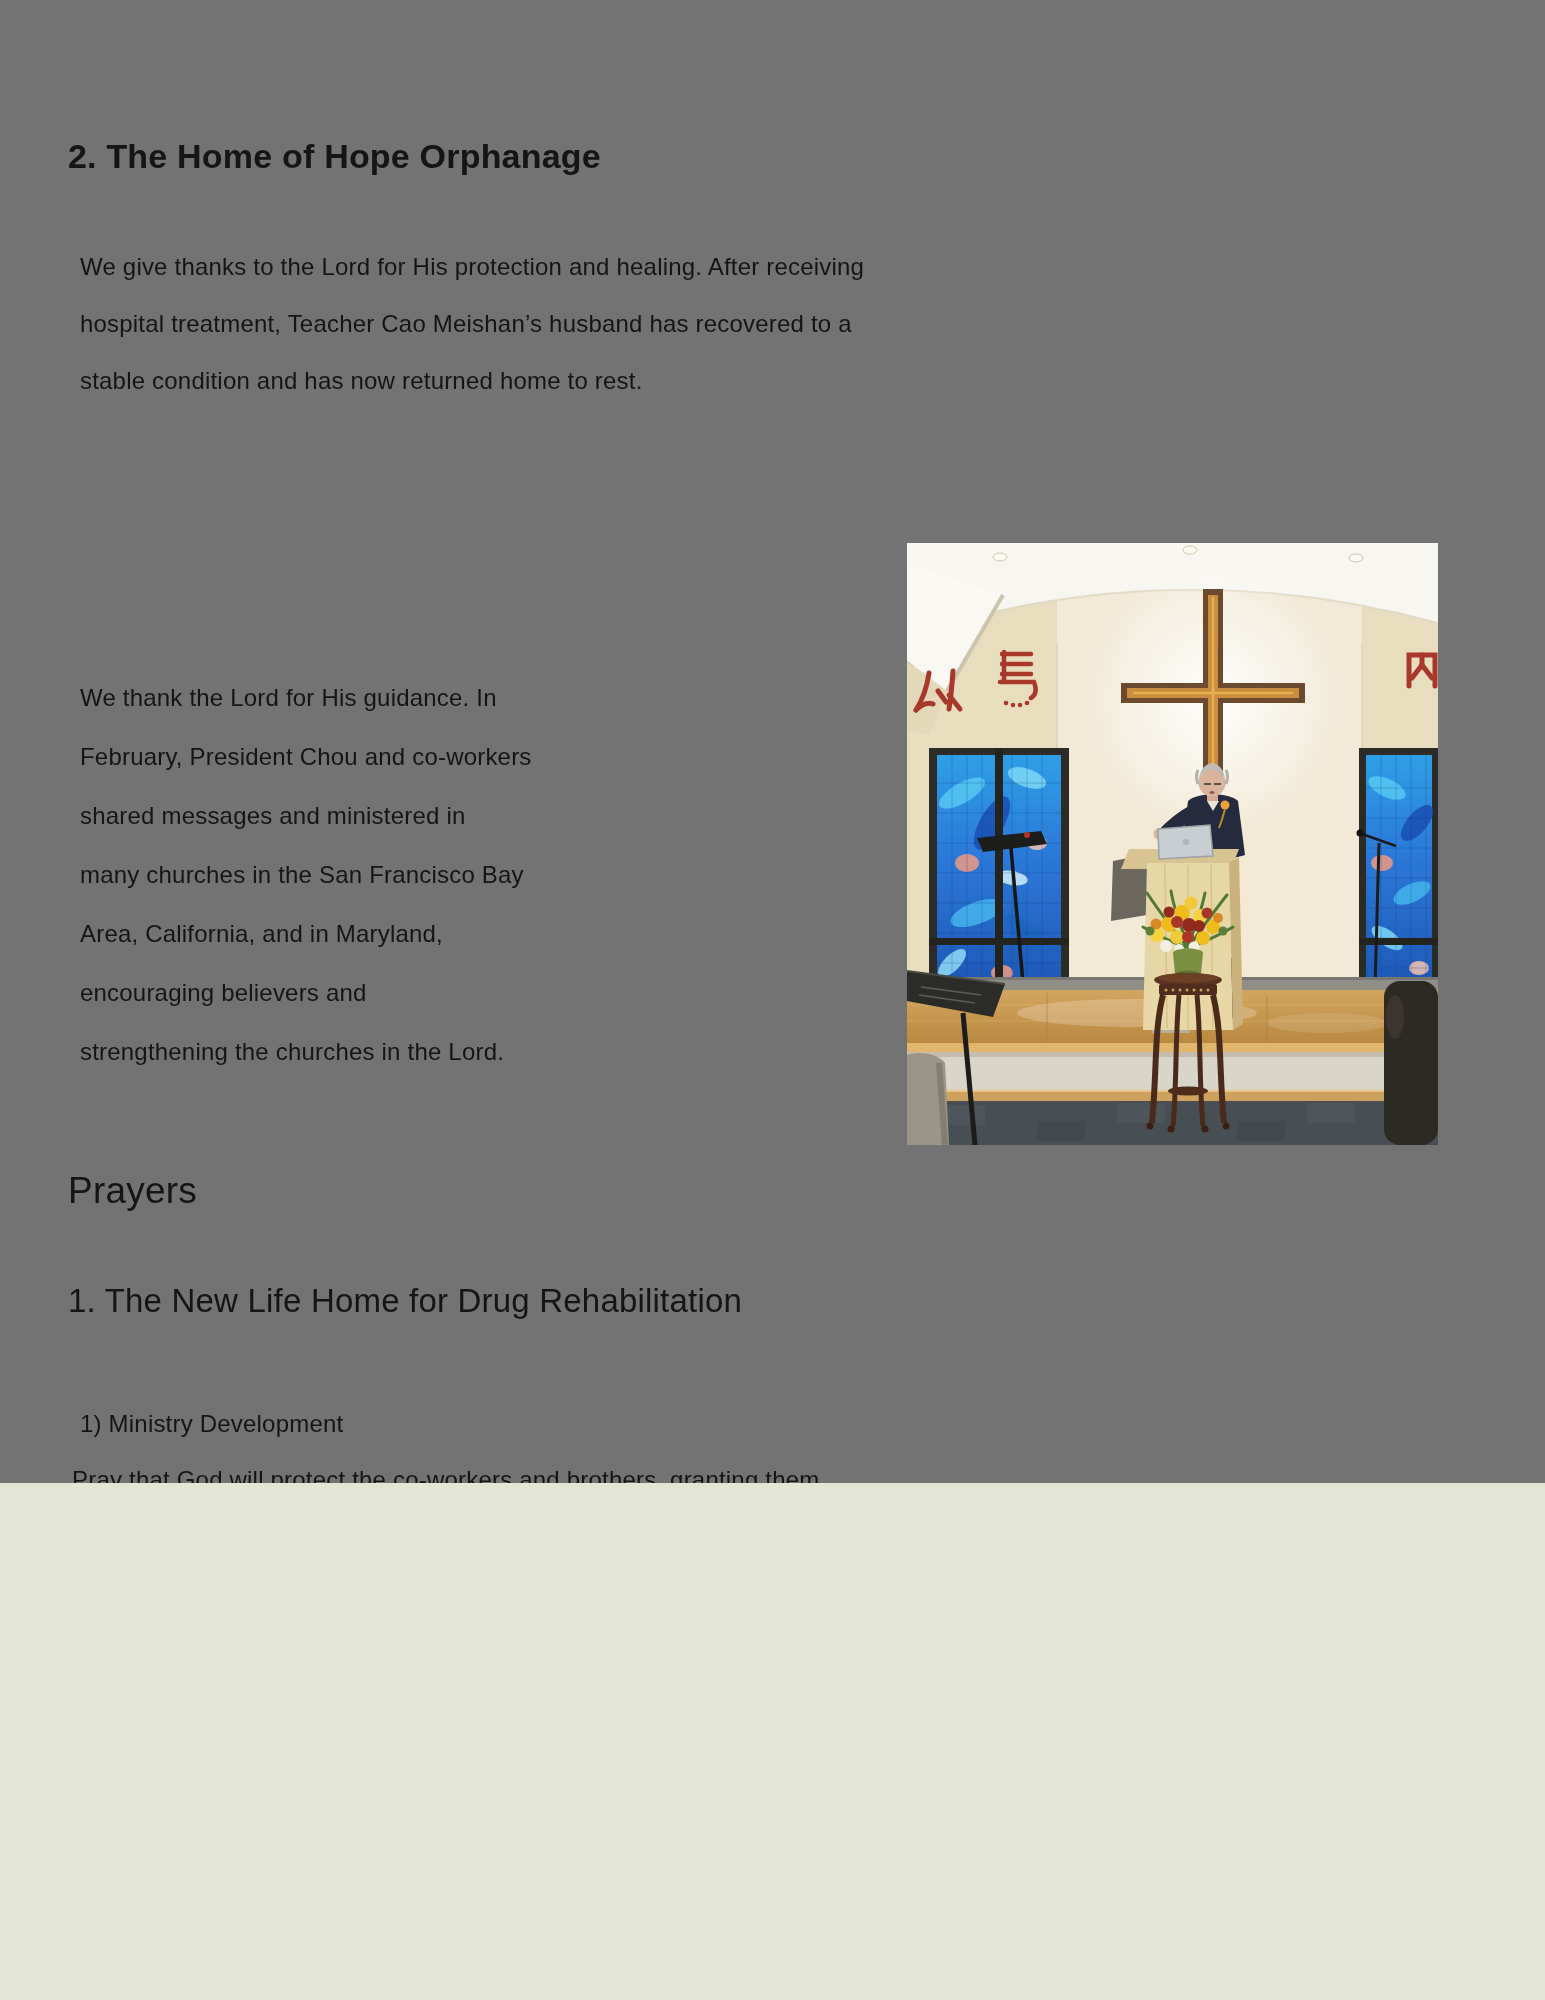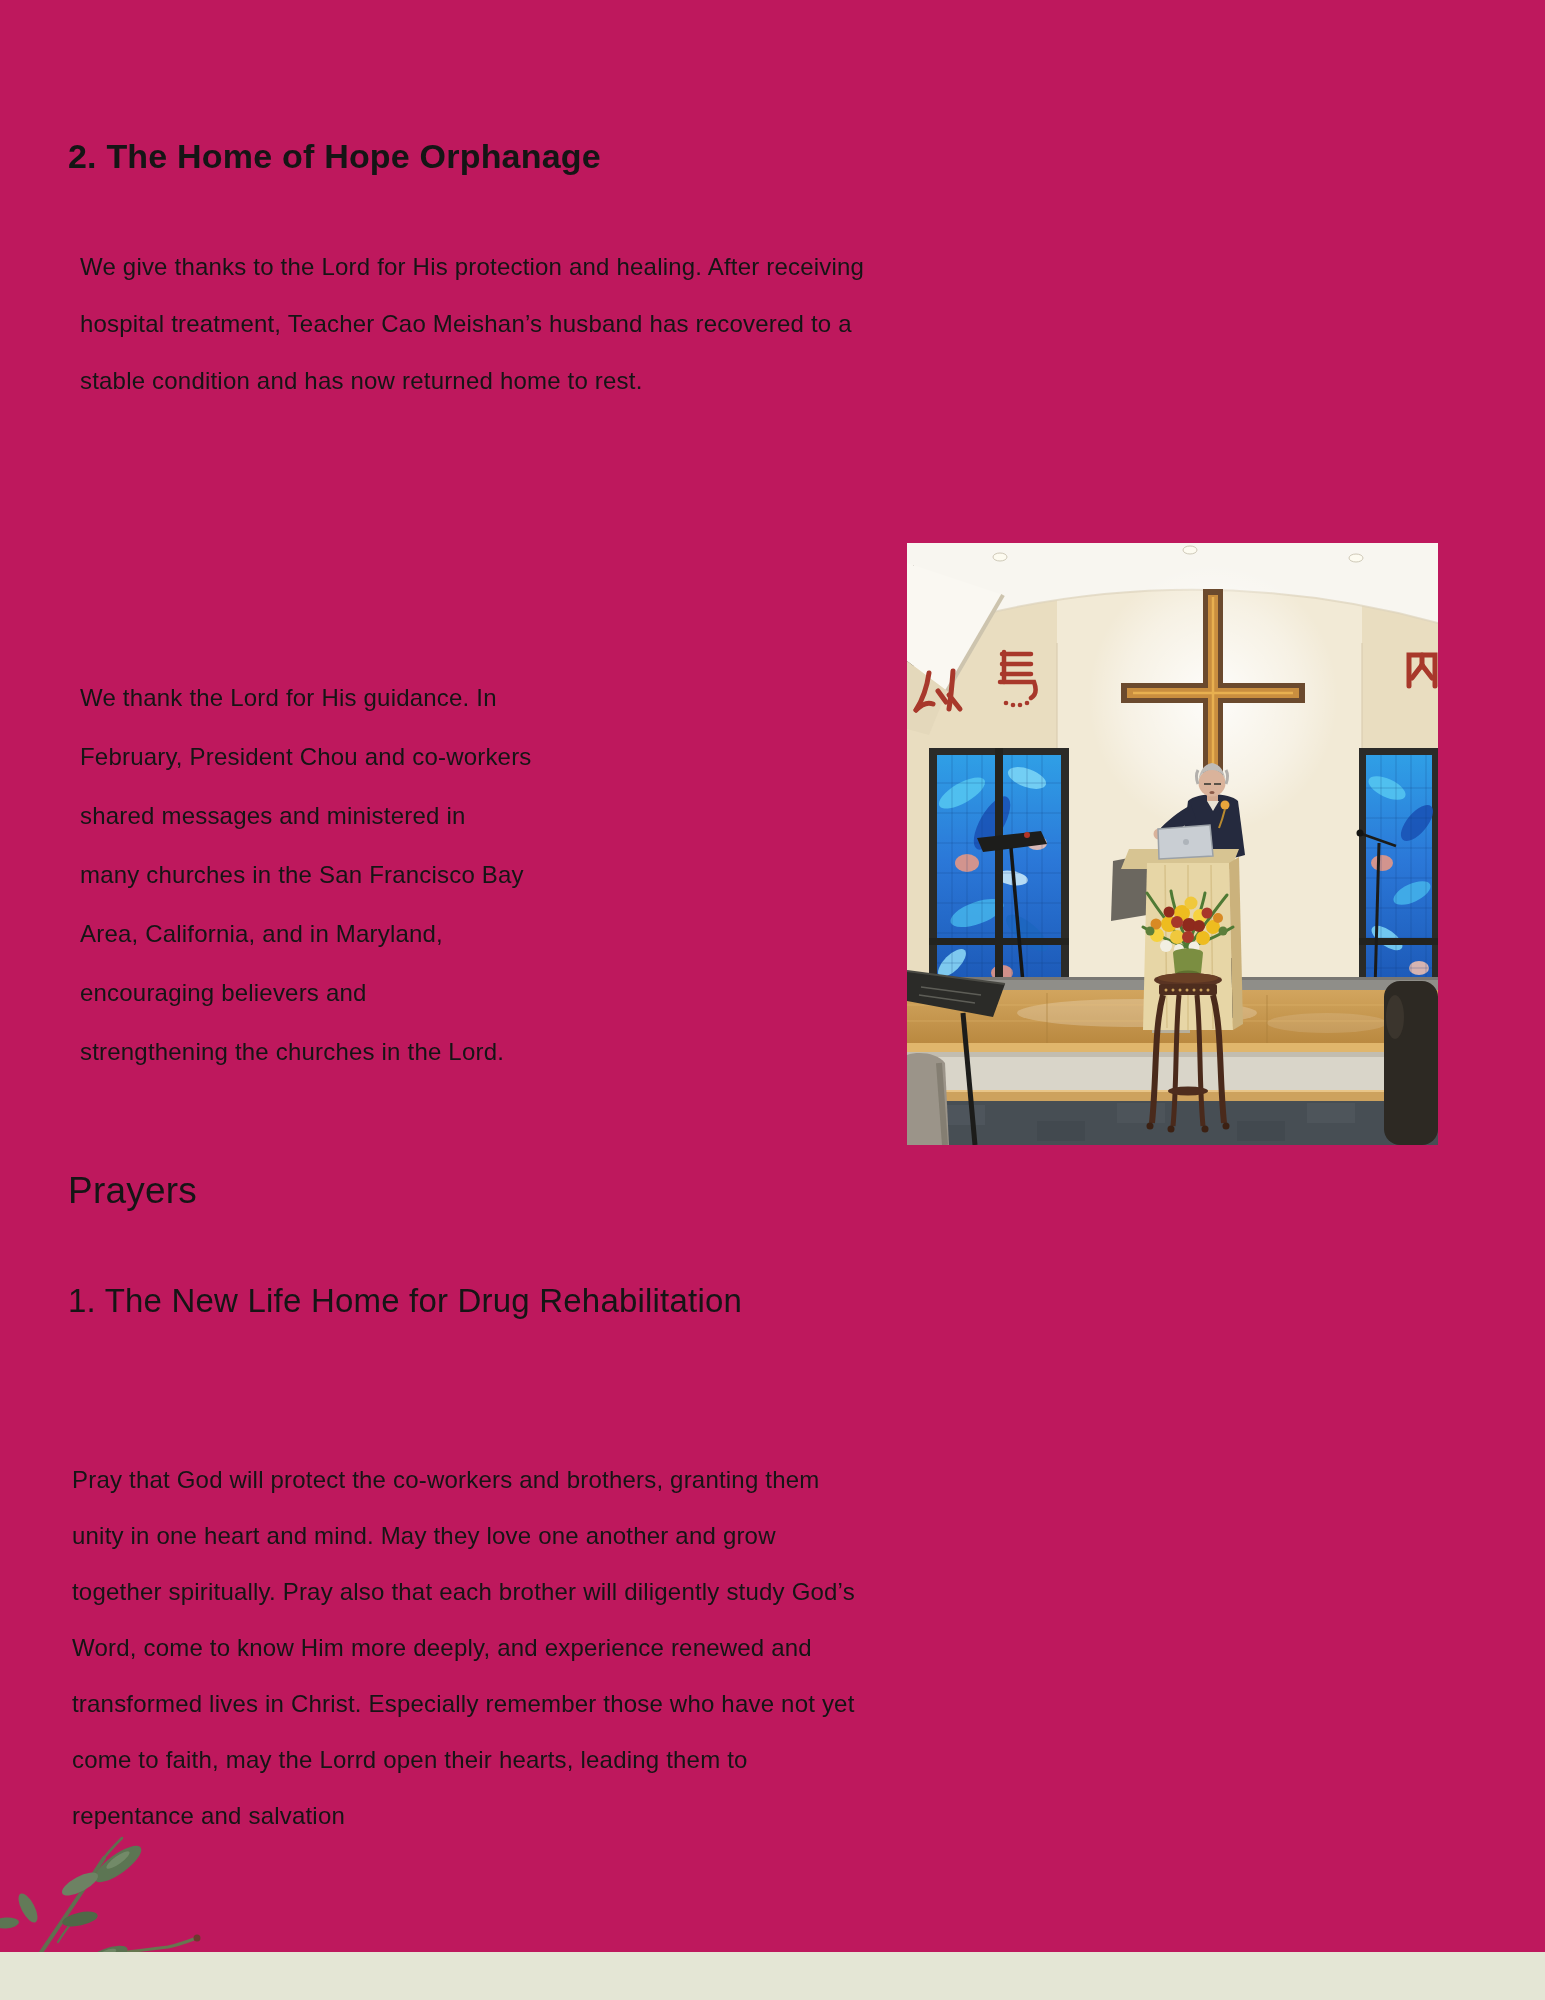--- a/index.html
+++ b/index.html
@@ -2,21 +2,21 @@
 <html><head>
 <meta charset="utf-8">
 <style>
   html,body{margin:0;padding:0;}
   body{
     width:1545px;height:2000px;
     background:#e4e6d5;
     font-family:"Liberation Sans", sans-serif;
     color:#151515;
   }
-  .page{position:relative;width:1545px;height:1952px;overflow:hidden;background:#be185d;}
+  .page{position:relative;width:1545px;height:1483px;overflow:hidden;background:#737373;}
   .abs{position:absolute;}
   .sec-heading{
     font-size:34px;font-weight:700;letter-spacing:.2px;line-height:60px;white-space:pre-line;
   }
   .prayers-heading{font-size:37px;font-weight:400;letter-spacing:.2px;}
   .sub-heading{font-size:33px;font-weight:400;letter-spacing:.2px;}
   .body-text{
     font-size:24px;letter-spacing:.2px;white-space:pre-line;margin-left:12px;
   }
   .lh57{line-height:57px;}
@@ -295,20 +295,21 @@
         <rect x="477" y="438" width="54" height="164" rx="16" fill="#2d2923"></rect>
         <ellipse cx="488" cy="474" rx="9" ry="22" fill="#3b352d"></ellipse>
       </g>
     </svg>
   </figure>
 
   <div class="abs prayers-heading" style="left:68px;top:1170px;">Prayers</div>
 
   <div class="abs sub-heading" style="left:68px;top:1282px;">1. The New Life Home for Drug Rehabilitation</div>
 
+  <div class="abs body-text lh56" style="left:68px;top:1396px;">1) Ministry Development</div>
 
   <div class="abs body-text lh56" style="left:60px;top:1452px;width:1430px;">Pray that God will protect the co-workers and brothers, granting them
 unity in one heart and mind. May they love one another and grow
 together spiritually. Pray also that each brother will diligently study God’s
 Word, come to know Him more deeply, and experience renewed and
 transformed lives in Christ. Especially remember those who have not yet
 come to faith, may the Lorrd open their hearts, leading them to
 repentance and salvation</div>
 
   <div class="abs" style="left:0;top:1820px;width:300px;height:180px;">

